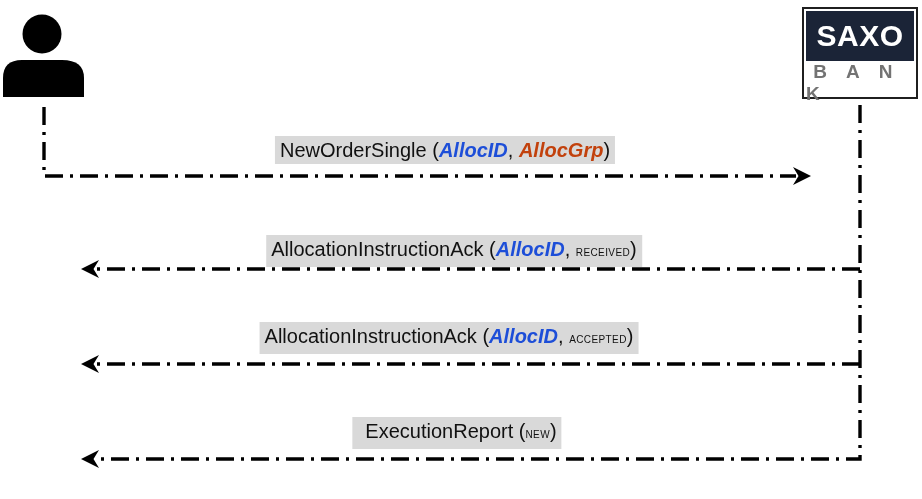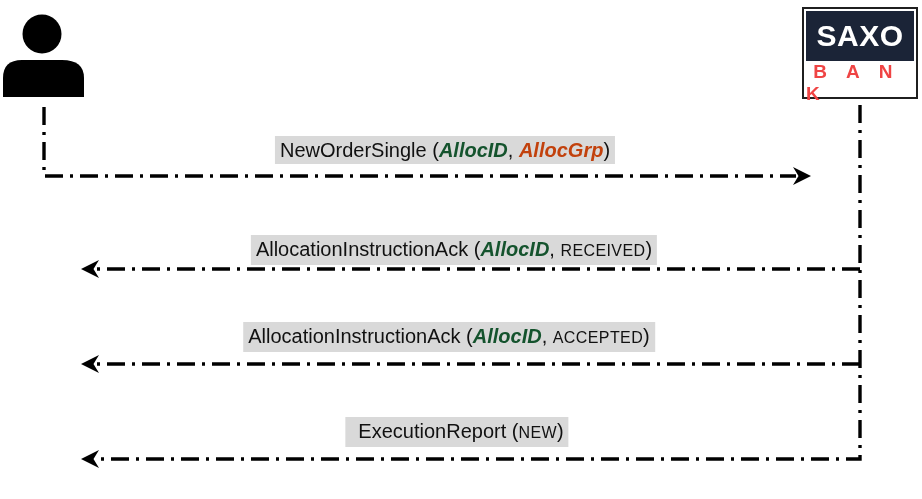--- a/index.html
+++ b/index.html
@@ -35,21 +35,21 @@
     color: #ffffff;
     flex: 0 0 50px;
     display: flex;
     align-items: center;
     justify-content: center;
     font-weight: bold;
     font-size: 30px;
     letter-spacing: 0.5px;
   }
   .saxo-bottom {
-    color: #ef4444;
+    color: #737373;
     flex: 1;
     display: flex;
     align-items: center;
     justify-content: center;
     font-weight: bold;
     font-size: 19px;
     letter-spacing: 0.38em;
     text-indent: 0.38em; 
   }
   .lines { position: absolute; left: 0; top: 0; }
@@ -69,31 +69,31 @@
     font-size: 20px;
     line-height: 24px;
     padding: 2px 5px;
     white-space: nowrap;
   }
   .l1 { left: 445px; top: 136px; }
   .l2 { left: 454px; top: 235px; }
   .l3 { left: 449px; top: 322px; }
   .l4 { left: 457px; top: 417px; padding-left: 13px; }
   .param-purple {
-    color: #14532d;
+    color: #1d4ed8;
     font-weight: bold;
     font-style: italic;
   }
   .param-black {
     color: #c2410c;
     font-weight: bold;
     font-style: italic;
   }
   .smallcaps {
-    font-size: 16px;
+    font-size: 10px;
     letter-spacing: 0.4px;
   }
 </style>
 </head>
 <body>
 
 <div class="stage">
 
   <div class="actor-client">
     <svg width="90" height="90" viewBox="0 0 90 90">

